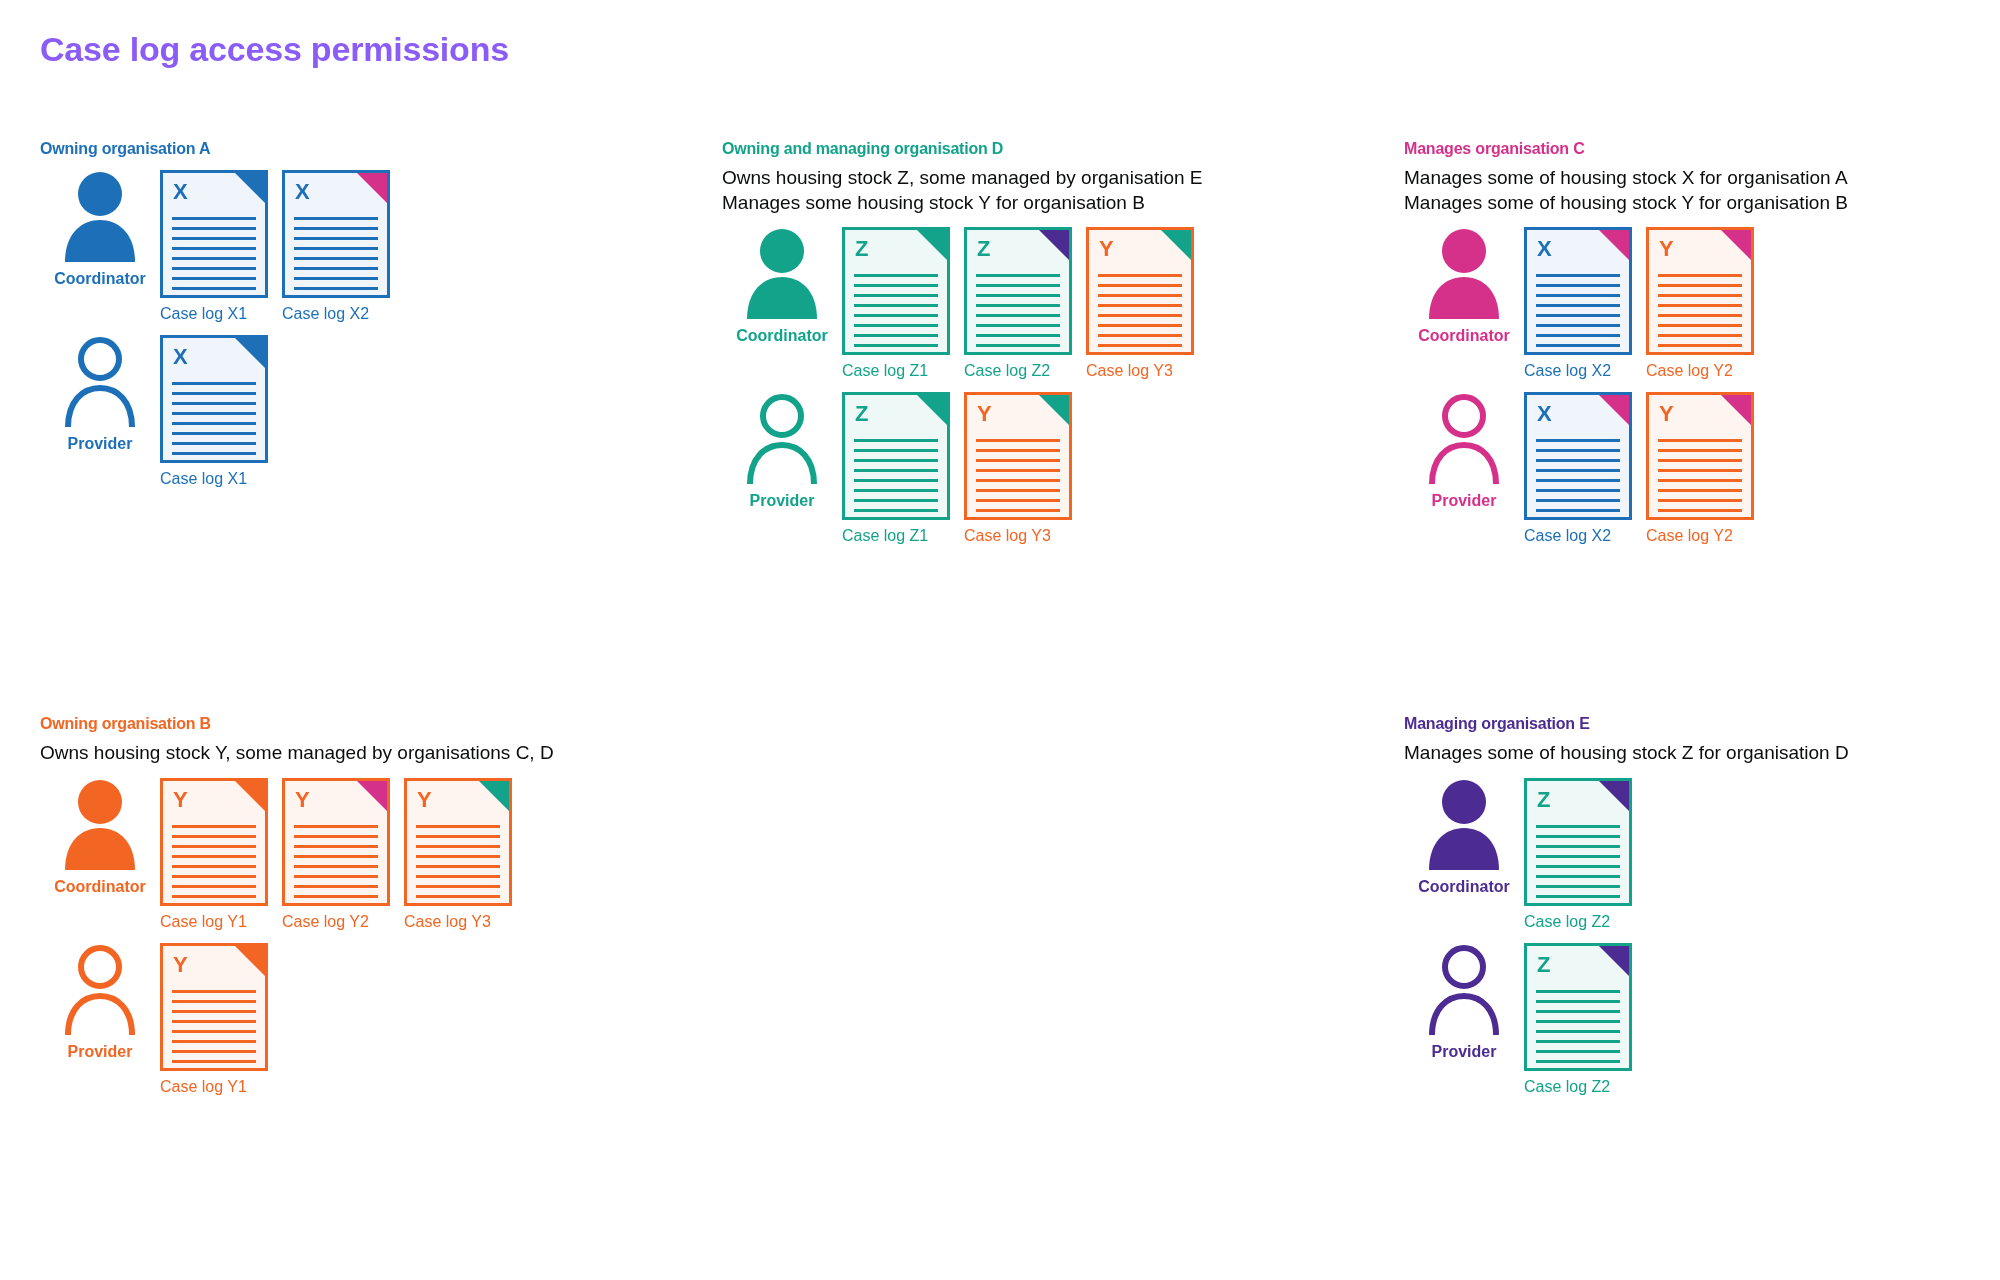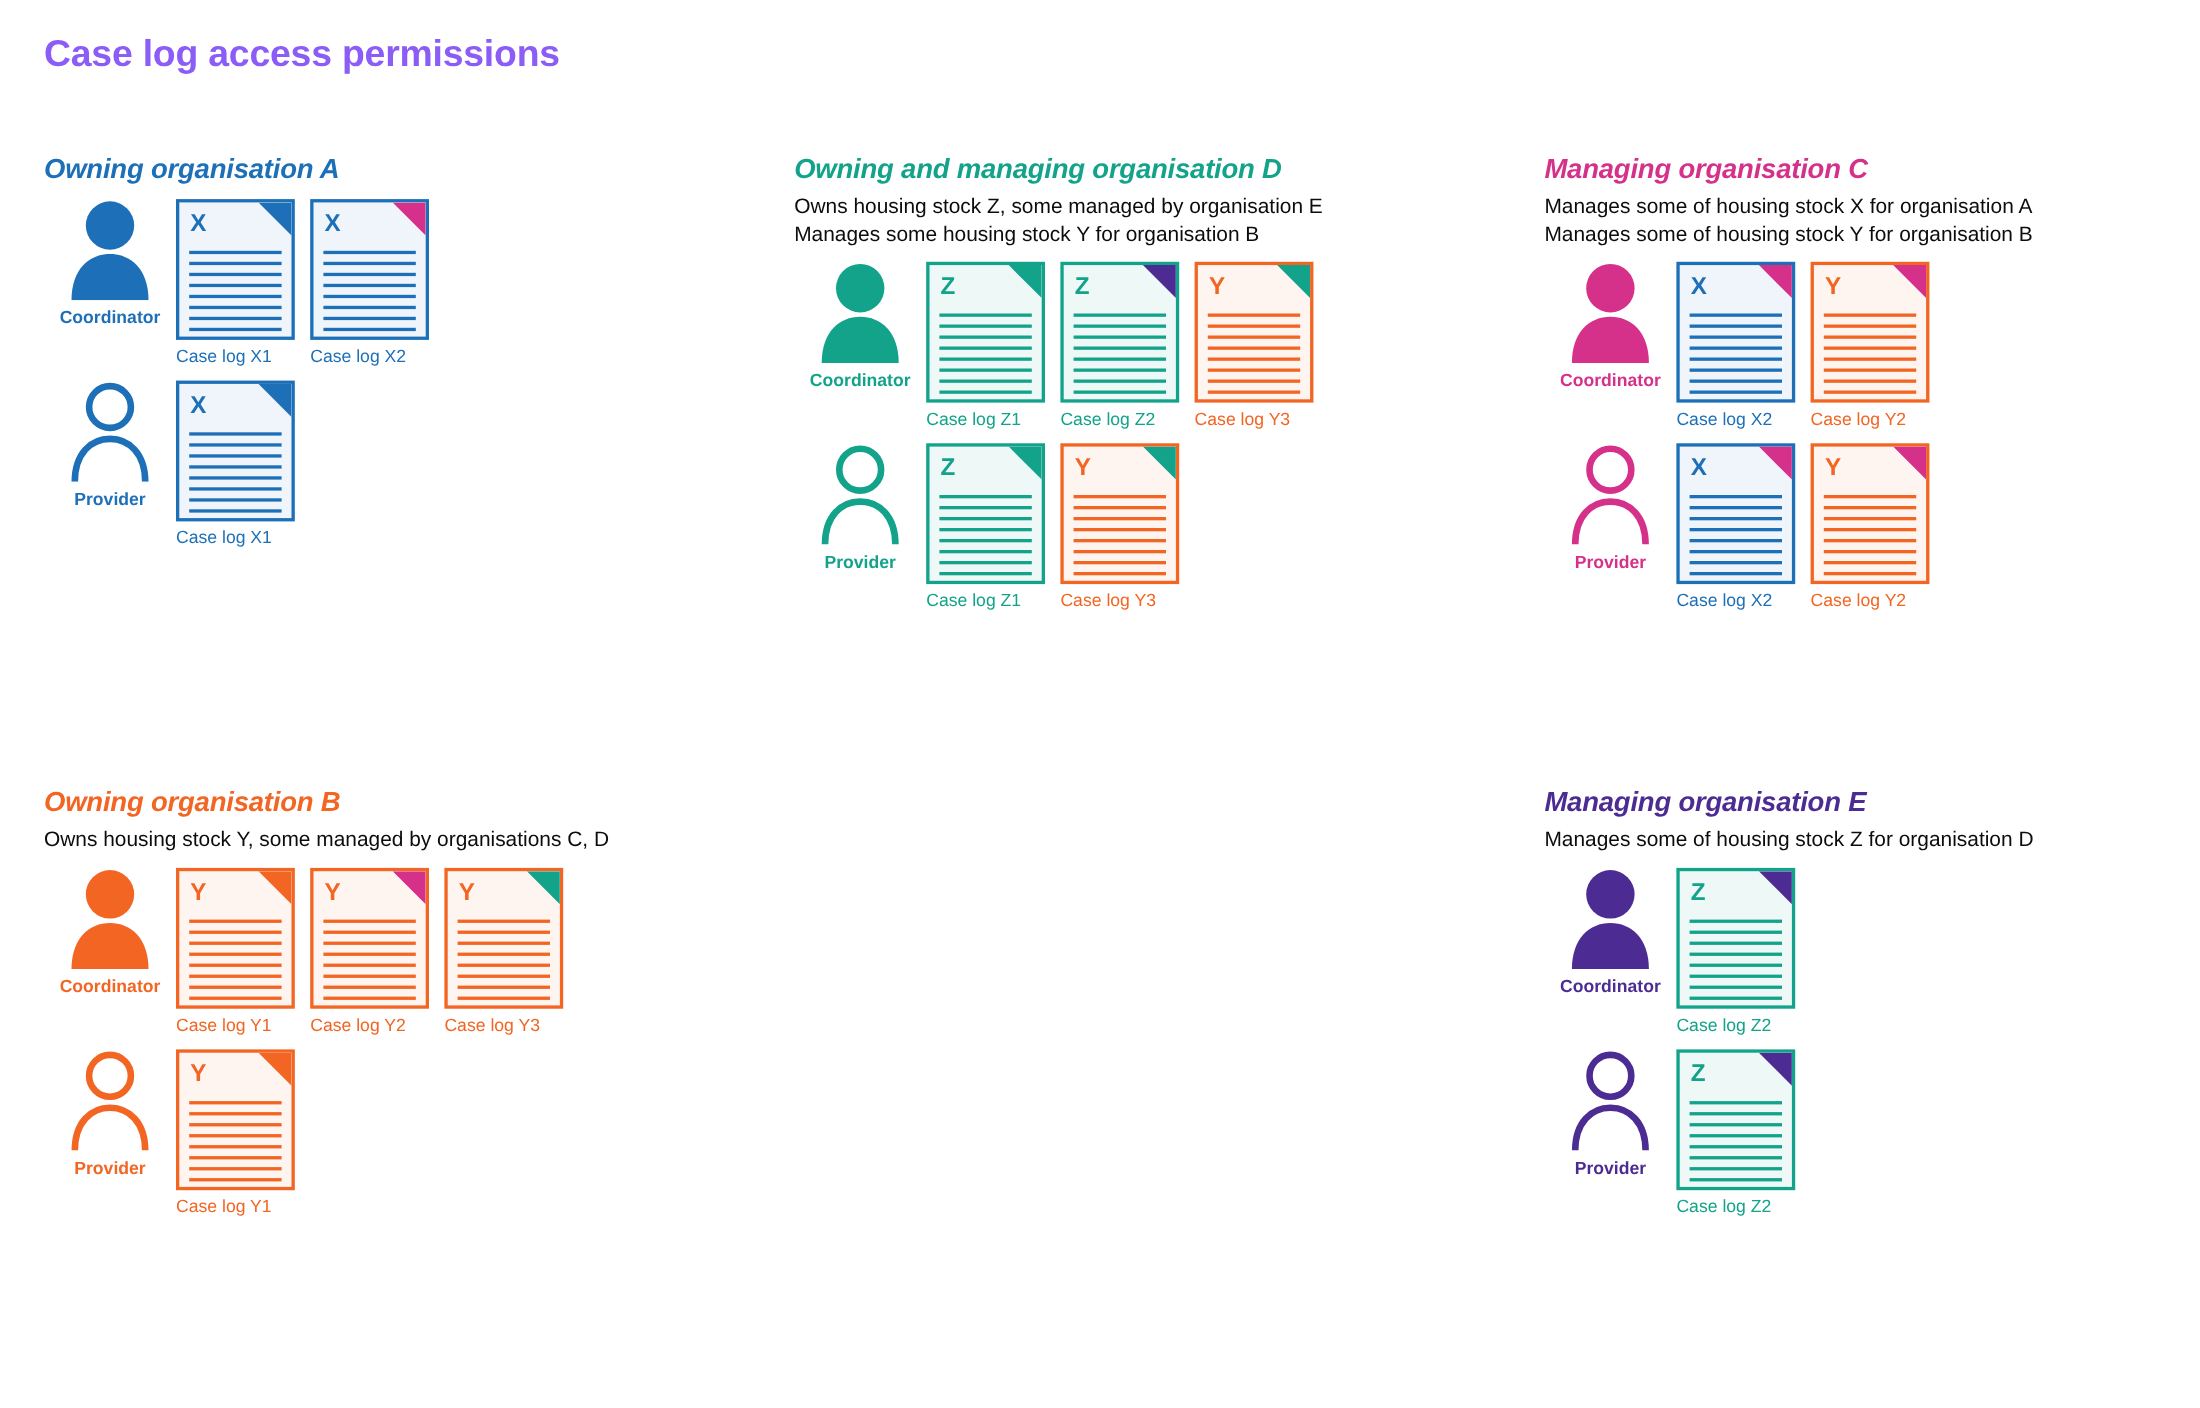--- a/index.html
+++ b/index.html
@@ -28,25 +28,24 @@
     font-size: 34px;
     font-weight: bold;
     letter-spacing: -0.2px;
     color: #8b5cf6;
   }
 
   .org-block {
     position: absolute;
   }
   .org-title {
-    font-size: 25px;
+    font-size: 16px;
     font-weight: bold;
     margin: 0 0 8px 0;
     letter-spacing: -0.2px;
-    font-style: italic;
   }
   .org-desc {
     font-size: 19px;
     line-height: 1.3;
     color: #0b0c0c;
     margin: 0 0 10px 0;
     white-space: pre-line;
   }
 
   .row {
@@ -318,21 +317,21 @@
                   <i style="background: rgb(242, 101, 34);"></i>
                   <i style="background: rgb(242, 101, 34);"></i>
                 </div>
               </div>
               <div class="doc-label" style="color: rgb(242, 101, 34);">Case log Y3</div>
             </div>
           </div>
         </div>
       </div>
       <div class="org-block" style="left: 1404px; top: 140px;">
-        <h2 class="org-title" style="color: rgb(213, 48, 138);">Managing organisation C</h2>
+        <h2 class="org-title" style="color: rgb(213, 48, 138);">Manages organisation C</h2>
         <p class="org-desc">Manages some of housing stock X for organisation A
 Manages some of housing stock Y for organisation B</p>
         <div class="row">
           <div class="person">
             <span>
               <svg width="78" height="92" viewBox="0 0 78 92" aria-hidden="true">
                 <circle cx="39" cy="24" r="22" fill="#d5308a"></circle>
                 <path d="M4 92 C4 64 20 50 39 50 C58 50 74 64 74 92 Z" fill="#d5308a"></path>
               </svg>
             </span>

